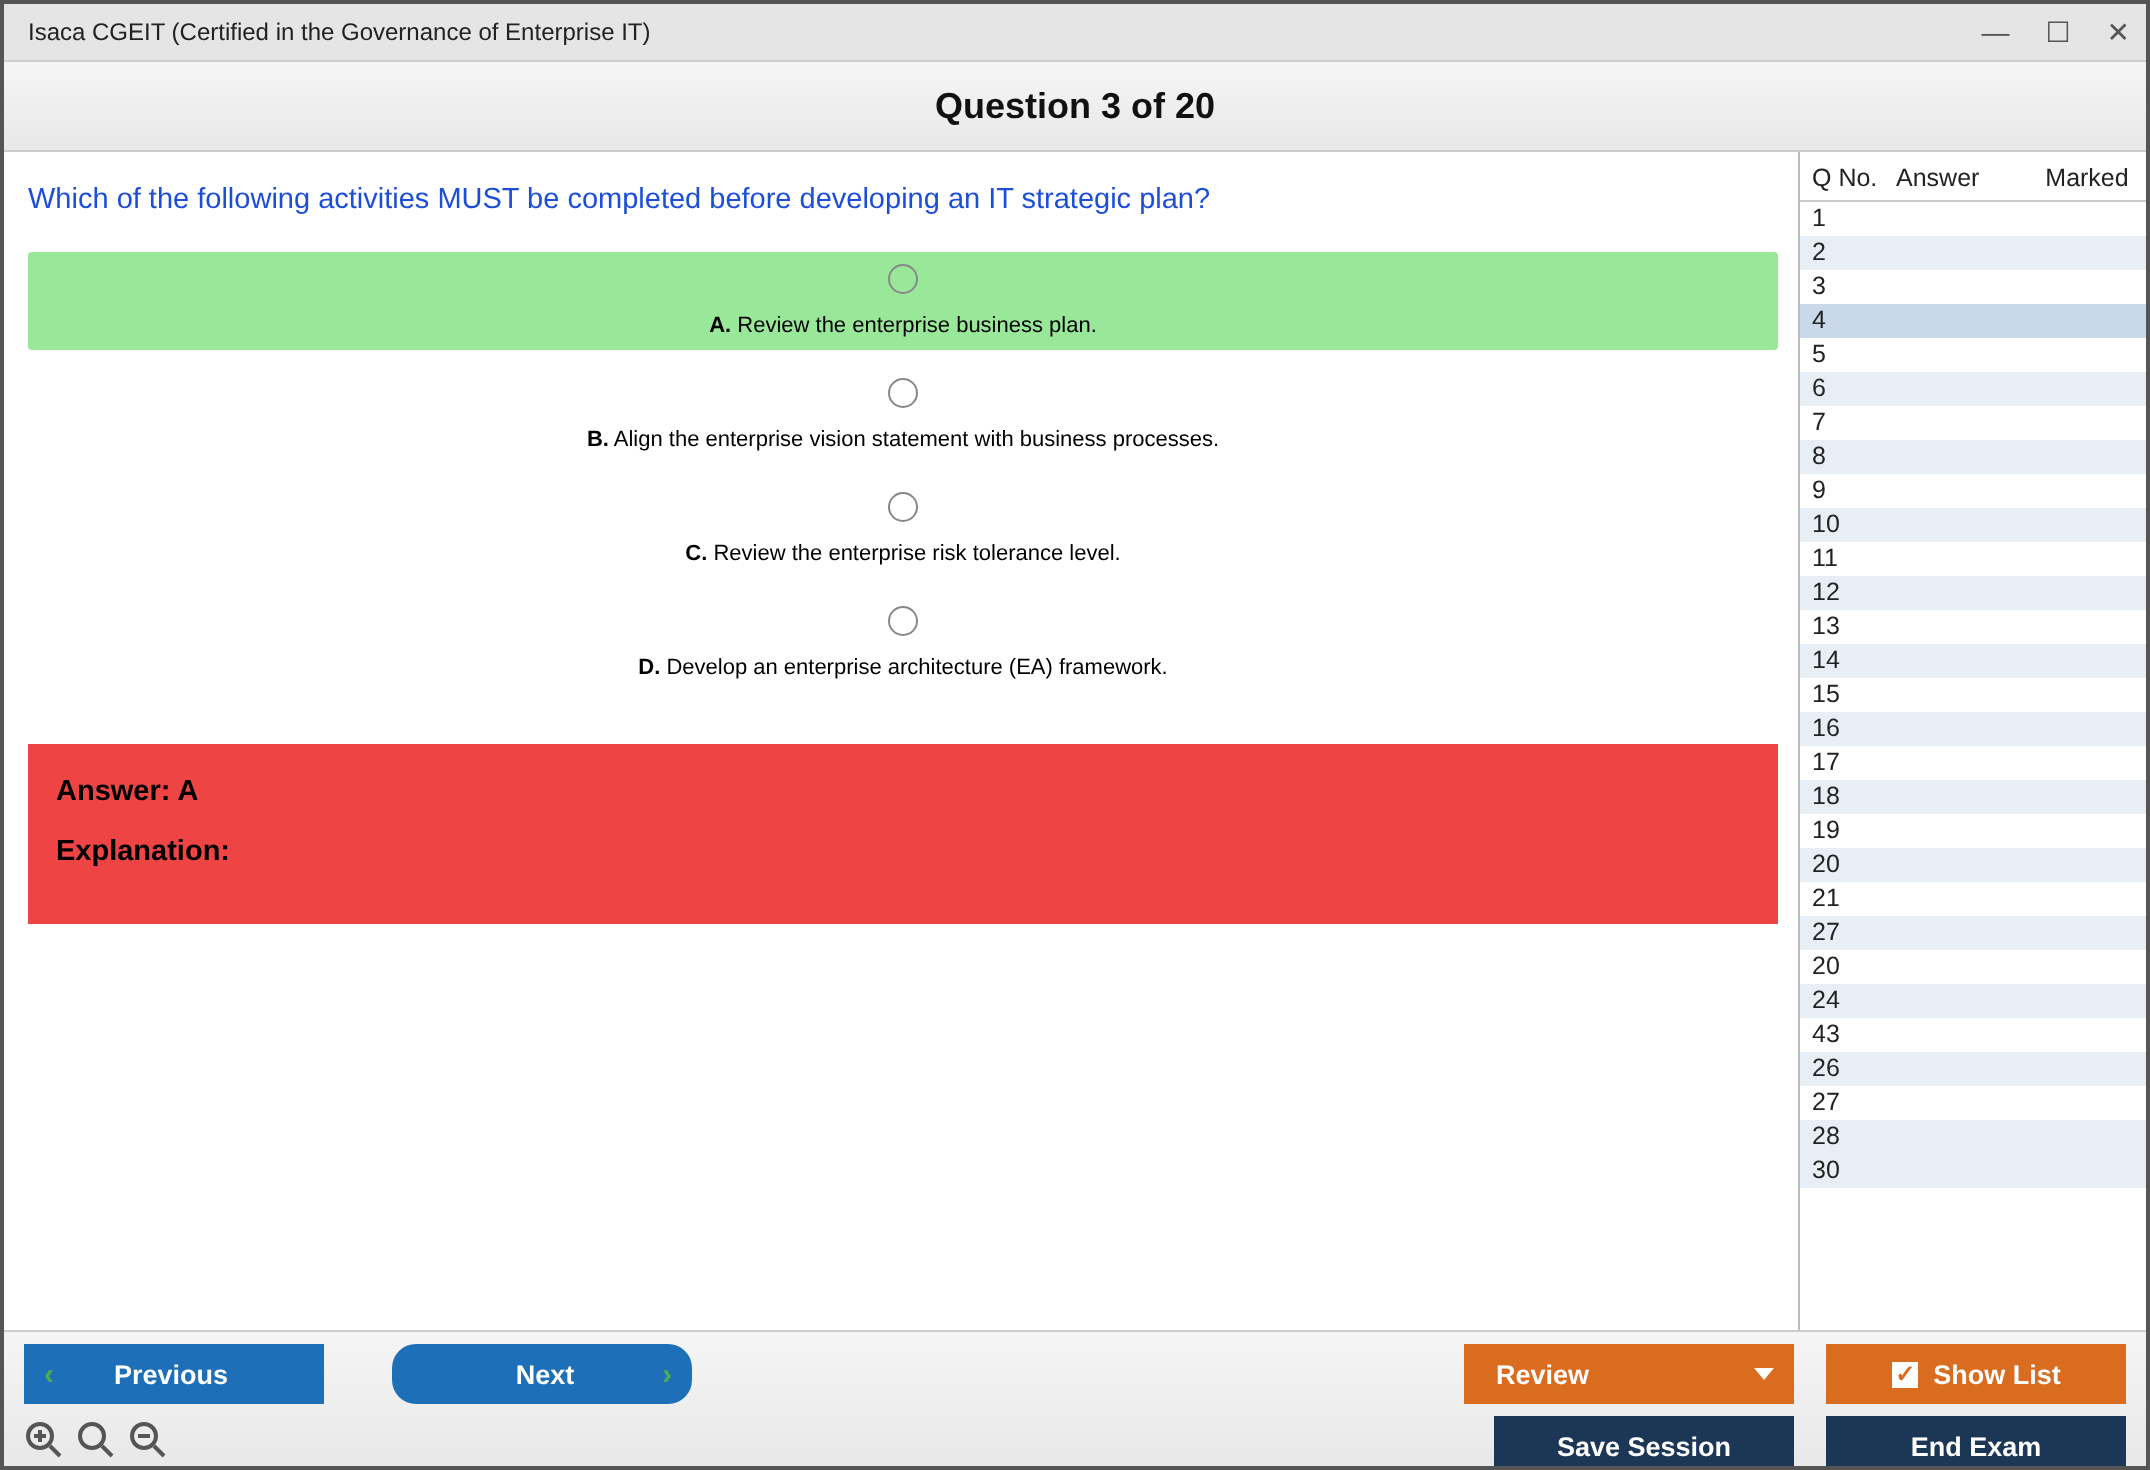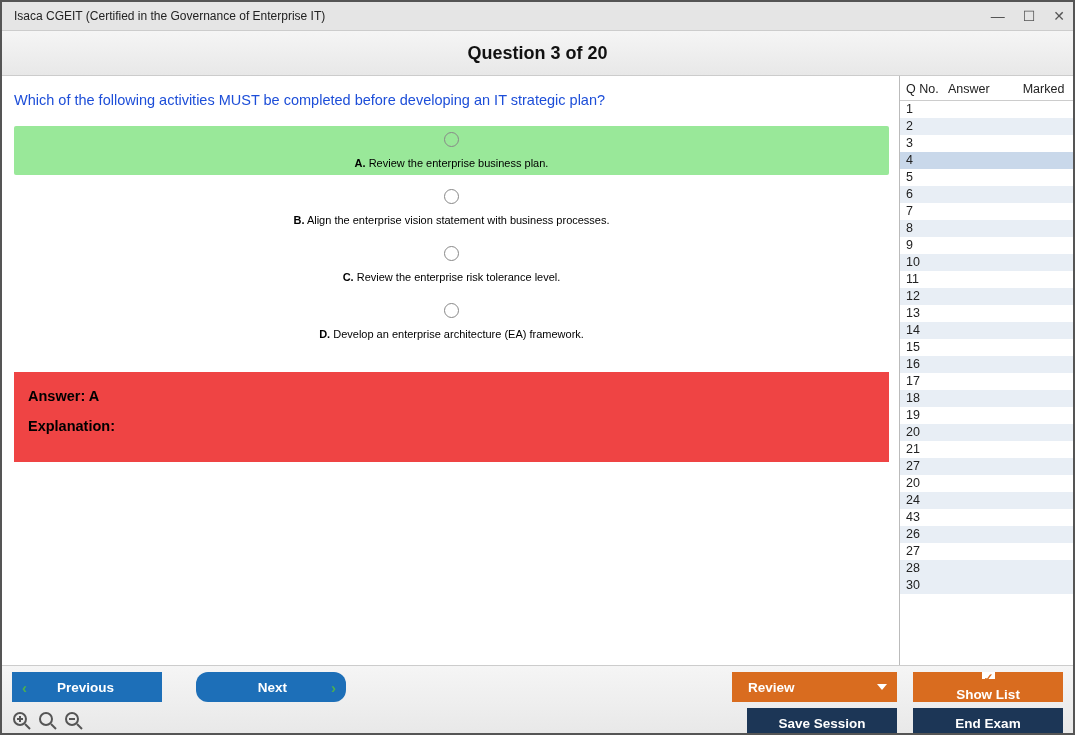--- a/index.html
+++ b/index.html
@@ -139,21 +139,21 @@
   .spacer { flex: 1; }
   .prev-chevron, .next-chevron { font-size: 15px; font-weight: bold;}
   .btn.blue.prev { justify-content: flex-start; padding-left: 10px;}
   .btn.blue.next { justify-content: flex-end; padding-right: 10px; border-radius: 12px;}
   .btn.blue.prev .lbl { flex:1; text-align:center; margin-left:-10px;}
   .btn.blue.next .lbl { flex:1; text-align:center; margin-right:-10px;}
   .zoom-tools { display: flex; gap: 6px; color: #555; align-items:center;}
   .zoom-tools span { font-size: 20px; cursor: pointer; }
   .w-show { width: 150px; }
   .w-review { width: 165px; justify-content: space-between; padding: 0 10px 0 16px;}
-  .w-list { width: 150px; flex-direction: column; }
+  .w-list { width: 150px; }
   .w-save { width: 150px; }
   .w-end { width: 150px; }
   .gap { width: 16px; }
   .tri-down {
     width: 0; height: 0; border-left: 5px solid transparent; border-right: 5px solid transparent;
     border-top: 6px solid #fff;
   }
   .big-gap { width: 34px; }
 
   

